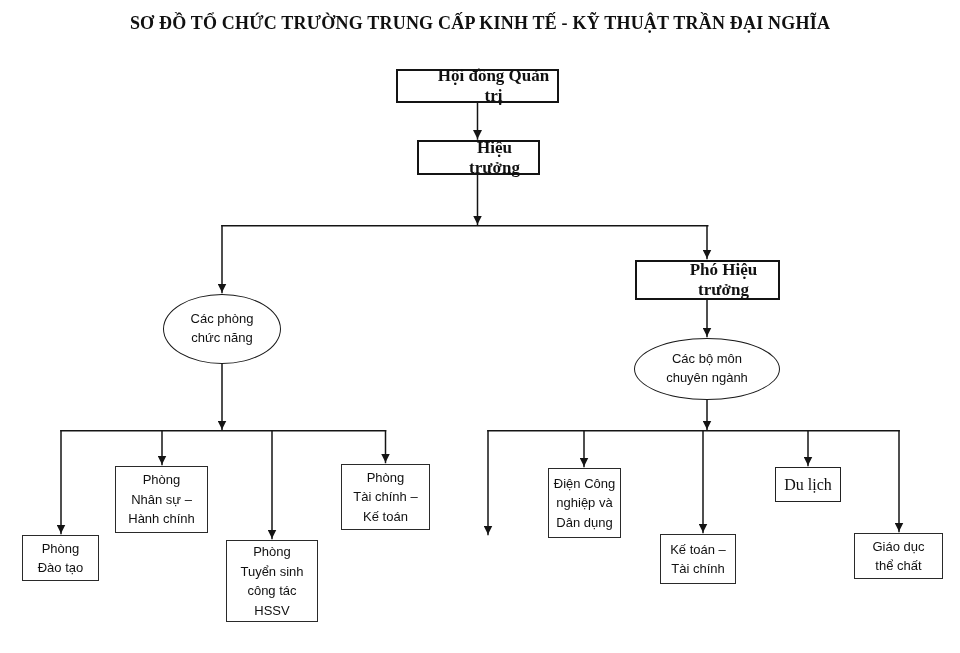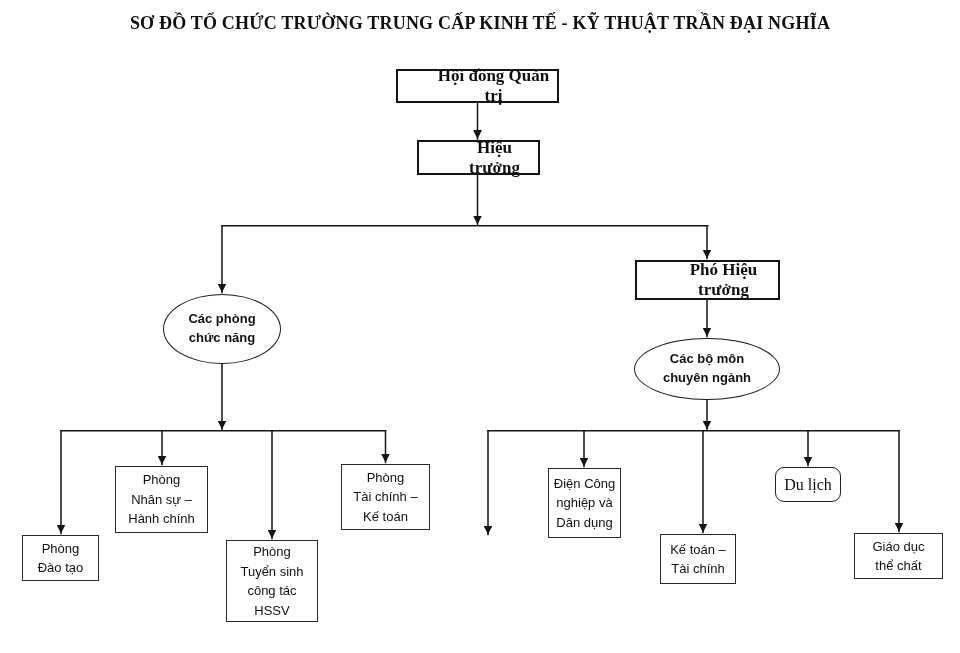--- a/index.html
+++ b/index.html
@@ -10,35 +10,35 @@
          font-family:"Liberation Serif",serif;font-weight:bold;font-size:18px;
          letter-spacing:.2px;color:#101010;}
   .node{position:absolute;display:flex;align-items:center;justify-content:center;
         text-align:center;background:#ffffff;box-sizing:border-box;
         white-space:pre-line;}
   .sb{border:2px solid #141414;font-family:"Liberation Serif",serif;
       font-weight:bold;font-size:17px;padding-left:32px;}
   .sr{border:1.8px solid #222;font-family:"Liberation Serif",serif;
       font-size:16px;}
   .sx{border:1.8px solid #2a2a2a;font-size:13px;line-height:1.5;}
-  .el{border:1.8px solid #1a1a1a;border-radius:50%;font-size:13px;line-height:1.45;font-weight:bold;}
+  .el{border:1.8px solid #1a1a1a;border-radius:50%;font-size:13px;line-height:1.45;}
   
   #n-board   {left:396px;top:69px; width:163px;height:34px;}
   #n-principal{left:417px;top:140px;width:123px;height:35px;}
   #n-vice    {left:635px;top:260px;width:145px;height:40px;}
   #n-ell-l   {left:163px;top:294px;width:118px;height:70px;}
   #n-ell-r   {left:634px;top:338px;width:146px;height:62px;}
   #n-daotao  {left:22px; top:535px;width:77px; height:46px;}
   #n-nhansu  {left:115px;top:466px;width:93px; height:67px;}
   #n-tuyensinh{left:226px;top:540px;width:92px;height:82px;}
   #n-taichinh{left:341px;top:464px;width:89px; height:66px;}
   #n-khoahoc {left:445px;top:536px;width:86px; height:48px;}
   #n-dien    {left:548px;top:468px;width:73px; height:70px;}
   #n-ketoan  {left:660px;top:534px;width:76px; height:50px;}
-  #n-dulich  {left:775px;top:467px;width:66px; height:35px;border-radius:9px;}
+  #n-dulich  {left:775px;top:467px;width:66px; height:35px;}
   #n-giaoduc {left:854px;top:533px;width:89px; height:46px;}
 </style>
 </head>
 <body>
 
 <div id="page">
 
   <div class="title">SƠ ĐỒ TỔ CHỨC TRƯỜNG TRUNG CẤP KINH TẾ - KỸ THUẬT TRẦN ĐẠI NGHĨA</div>
 
   <svg id="connectors" width="960" height="653" viewBox="0 0 960 653" xmlns="http://www.w3.org/2000/svg">

